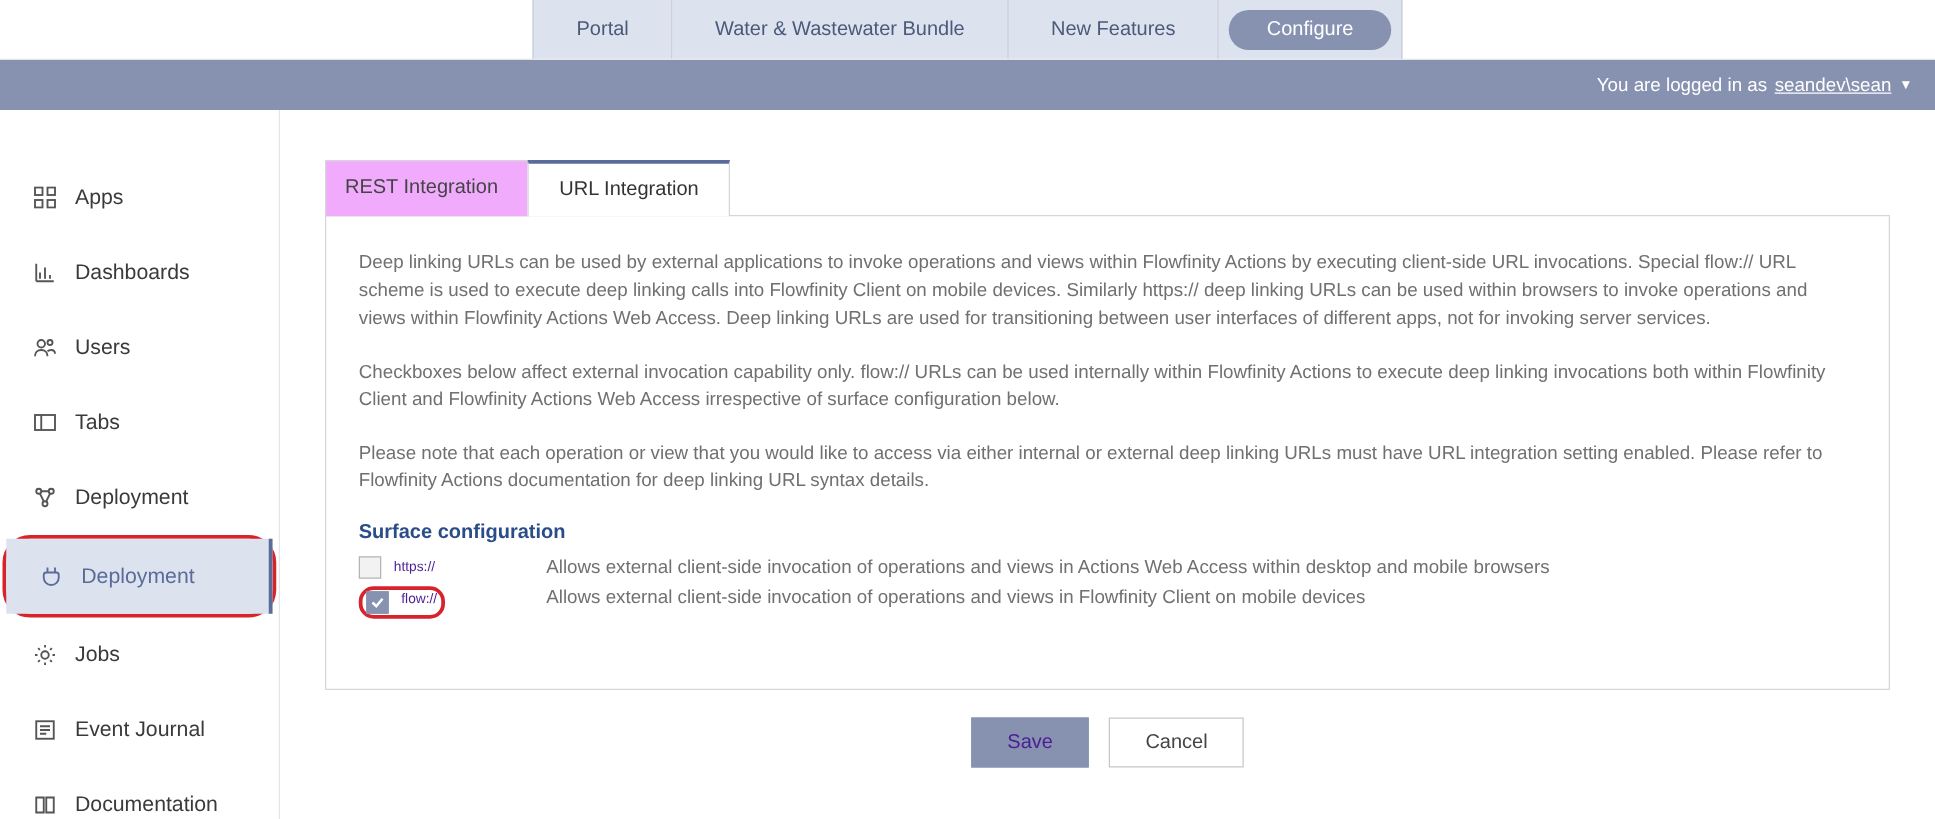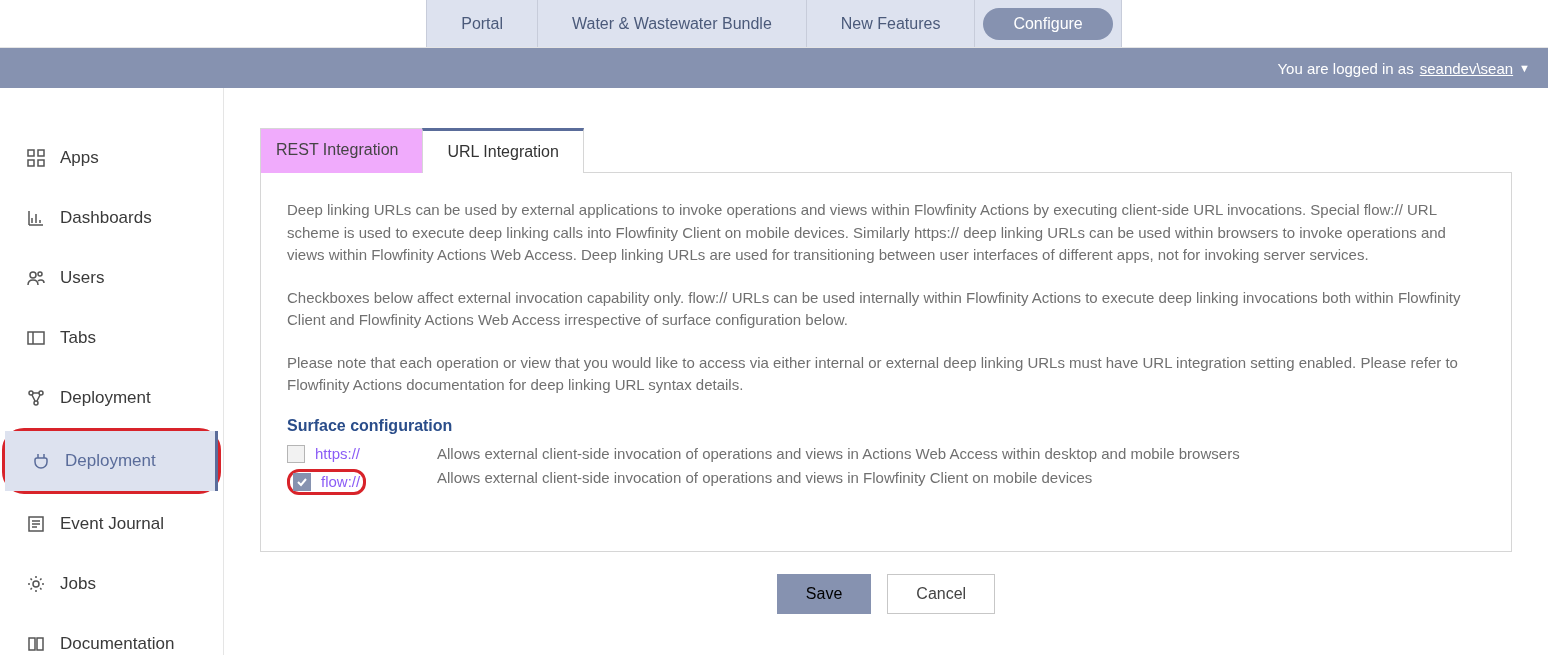--- a/index.html
+++ b/index.html
@@ -36,28 +36,28 @@
   .panel-tab.active { border-top: 3px solid #5a6c9a; color: #333; border-right: 1px solid #d6d6d6; border-left: 1px solid #d6d6d6; margin-left: -1px; position: relative; z-index: 2; background: #fff; }
   .panel { border: 1px solid #d6d6d6; padding: 26px 26px 50px 26px; background: #fff; margin-top: -1px; }
   .panel p { color: #707070; line-height: 1.5; margin-bottom: 20px; }
   .section-head { color: #2a4d8a; font-weight: bold; font-size: 16px; margin-bottom: 10px; }
 
   .surface-row { display: flex; align-items: flex-start; margin-bottom: 6px; }
   .chkwrap { display:flex; align-items:center; width: 150px; }
   .chk { width: 18px; height: 18px; border: 1px solid #b5b5b5; background: #f2f2f2; margin-right: 10px; display:flex; align-items:center; justify-content:center; cursor:pointer; }
   .chk.checked { background: #8692b0; border-color: #8692b0; color: #fff; }
   .chk.checked svg { stroke: #fff; }
-  .chk-label { color: #8b5cf6; font-size: 15px; }
+  .chk-label { color: #4c1d95; font-size: 11px; }
   .chk-desc { color: #707070; font-size: 15px; flex: 1; }
   .row-highlight { border: 3px solid #d8232a; border-radius: 12px; padding: 1px 3px; display:inline-flex; }
 
   
   .actions { display: flex; justify-content: center; gap: 16px; margin-top: 22px; }
   .btn { padding: 10px 28px; font-size: 16px; border: 1px solid #c7c7c7; background: #fff; color: #444; cursor: pointer; }
-  .btn.primary { background: #8692b0; color: #000000; border-color: #8692b0; }
+  .btn.primary { background: #8692b0; color: #4c1d95; border-color: #8692b0; }
 
   svg { display:block; }
 </style>
 </head>
 <body>
 
 <div class="topbar">
   <div class="top-tabs">
     <div class="top-tab">Portal</div>
     <div class="top-tab">Water &amp; Wastewater Bundle</div>
@@ -146,37 +146,37 @@
               <path d="M6 2v4M12 2v4M5 6h8a2 2 0 0 1 2 2v2a6 6 0 0 1-12 0V8a2 2 0 0 1 2-2z"></path>
             </svg>
         </span>
         <span>Deployment</span>
       </div>
     </div>
 
     <div class="side-item">
       <span class="icon">
         <svg width="18" height="18" viewBox="0 0 18 18" fill="none" stroke="#555" stroke-width="1.5">
+            <circle cx="9" cy="9" r="3"></circle>
+            <path d="M9 1v2M9 15v2M1 9h2M15 9h2M3.5 3.5l1.4 1.4M13.1 13.1l1.4 1.4M3.5 14.5l1.4-1.4M13.1 4.9l1.4-1.4"></path>
+          </svg>
+      </span>
+      <span>Jobs</span>
+    </div>
+
+    <div class="side-item">
+      <span class="icon">
+        <svg width="18" height="18" viewBox="0 0 18 18" fill="none" stroke="#555" stroke-width="1.5">
             <rect x="2" y="2" width="14" height="14"></rect>
             <line x1="5" y1="6" x2="13" y2="6"></line>
             <line x1="5" y1="9" x2="13" y2="9"></line>
             <line x1="5" y1="12" x2="10" y2="12"></line>
           </svg>
       </span>
       <span>Event Journal</span>
-    </div>
-
-    <div class="side-item">
-      <span class="icon">
-        <svg width="18" height="18" viewBox="0 0 18 18" fill="none" stroke="#555" stroke-width="1.5">
-            <circle cx="9" cy="9" r="3"></circle>
-            <path d="M9 1v2M9 15v2M1 9h2M15 9h2M3.5 3.5l1.4 1.4M13.1 13.1l1.4 1.4M3.5 14.5l1.4-1.4M13.1 4.9l1.4-1.4"></path>
-          </svg>
-      </span>
-      <span>Jobs</span>
     </div>
 
     <div class="side-item">
       <span class="icon">
         <svg width="18" height="18" viewBox="0 0 18 18" fill="none" stroke="#555" stroke-width="1.5">
             <path d="M2 3h6v12H2zM10 3h6v12h-6zM8 3v12M10 3v12"></path>
           </svg>
       </span>
       <span>Documentation</span>
     </div>

